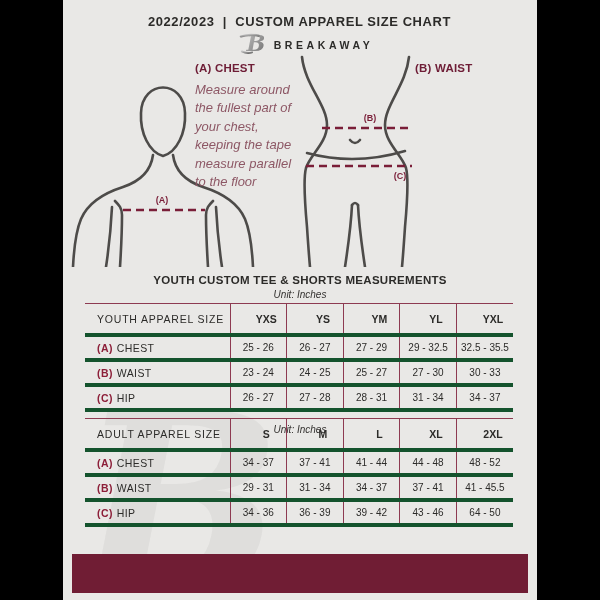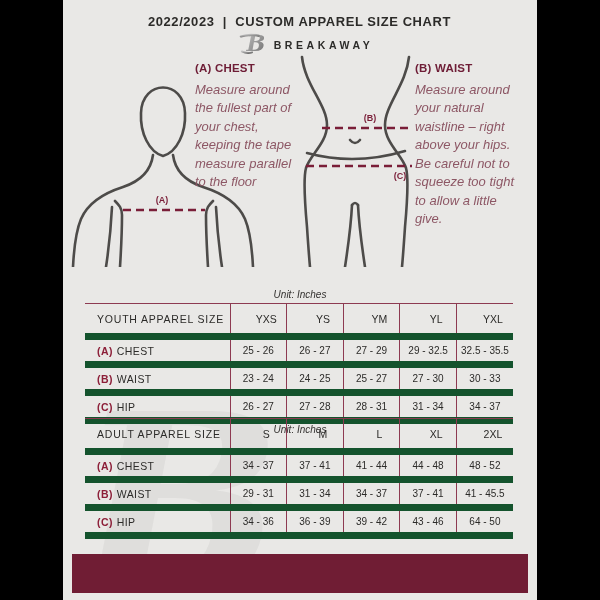--- a/index.html
+++ b/index.html
@@ -50,25 +50,25 @@
                    font-size:10px; font-style:italic; color:#33312f; }
   #youth-title { top:274px; }  #youth-unit { top:289px; }
   #adult-title { top:410px; }  #adult-unit { top:424px; }
 
   
   .size-table { position:absolute; left:22px; width:428px;
                 border-collapse:collapse; table-layout:fixed; }
   #youth-table { top:303px; }
   #adult-table { top:418px; }
   .size-table th, .size-table td {
-    border-top:1px solid #8d3a51; border-bottom:7px solid #14532d;
+    border-top:1px solid #8d3a51; border-bottom:4px solid #14532d;
     font-size:10px; color:#2c2b29; text-align:center; height:21px; padding:0;
     background:transparent;
   }
-  .size-table thead th { height:29px; font-weight:normal; font-size:10.5px;padding-left:16px; }
+  .size-table thead th { height:29px; font-weight:bold; font-size:10.5px;padding-left:16px; }
   .size-table thead th.lbl { font-weight:normal; letter-spacing:0.8px; }
   .size-table th.lbl, .size-table td.lbl { text-align:left; padding-left:12px; }
   .size-table td.lbl { font-size:10.5px; letter-spacing:0.4px; }
   .size-table th + th, .size-table td + td { border-left:1.5px solid #8d3a51; }
   .mk { color:#8c1e38; font-weight:bold; margin-right:4px; }
 
   
   #watermark { position:absolute; left:16px; top:382px; line-height:1;
                font-family:"DejaVu Serif",serif; font-style:italic;
                font-weight:bold; font-size:240px; color:rgba(60,60,60,0.06);
@@ -130,24 +130,24 @@
       <path class="body-line" d="M70 150 C71 172 74 192 77 212"></path>
       <path class="body-line" d="M64 150 Q 67 146 70 150"></path>
       <line class="dash-line" x1="34" y1="73" x2="122" y2="73"></line>
       <text class="marker-label" x="82" y="66">(B)</text>
       <line class="dash-line" x1="18" y1="111" x2="124" y2="111"></line>
       <text class="marker-label" x="112" y="124">(C)</text>
     </svg>
 
     <div class="ins-block" id="block-b">
       <p class="ins-label">(B) WAIST</p>
-      <p class="ins-text">Measure around your natural waistline – right above your hips. Be careful not to squeeze too tight to allow a little give.</p>
     </div>
 
 
+    <div class="section-title" id="youth-title">YOUTH CUSTOM TEE &amp; SHORTS MEASUREMENTS</div>
     <div class="section-unit" id="youth-unit">Unit: Inches</div>
     <table class="size-table" id="youth-table">
       <colgroup>
           <col style="width:145px">
           <col span="5">
         </colgroup>
       <thead>
         <tr>
           <th class="lbl">YOUTH APPAREL SIZE</th>
           <th>YXS</th>

